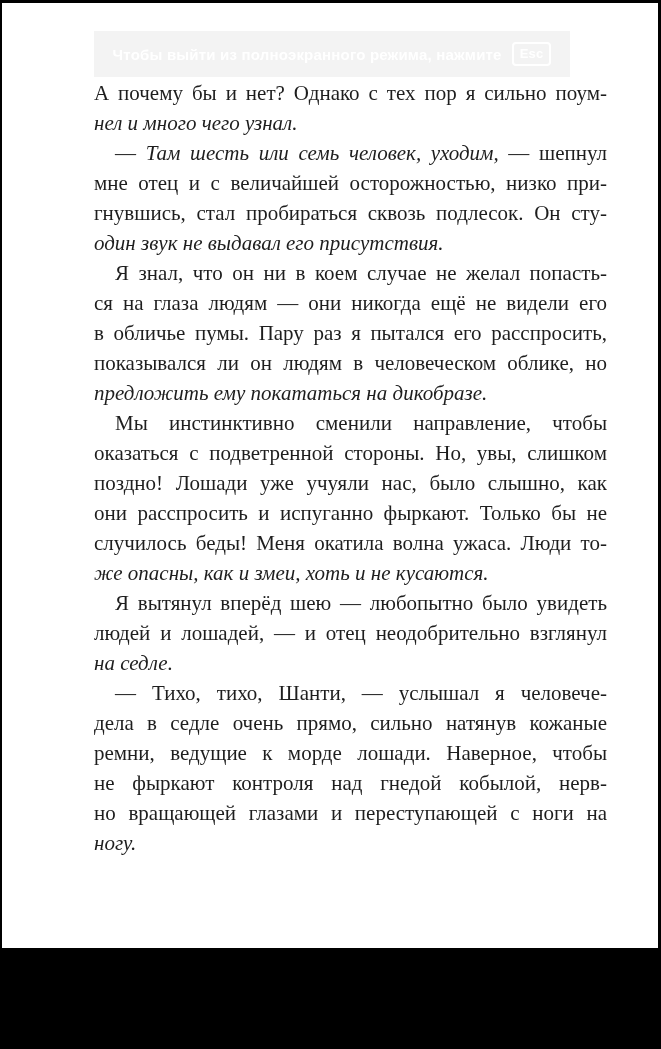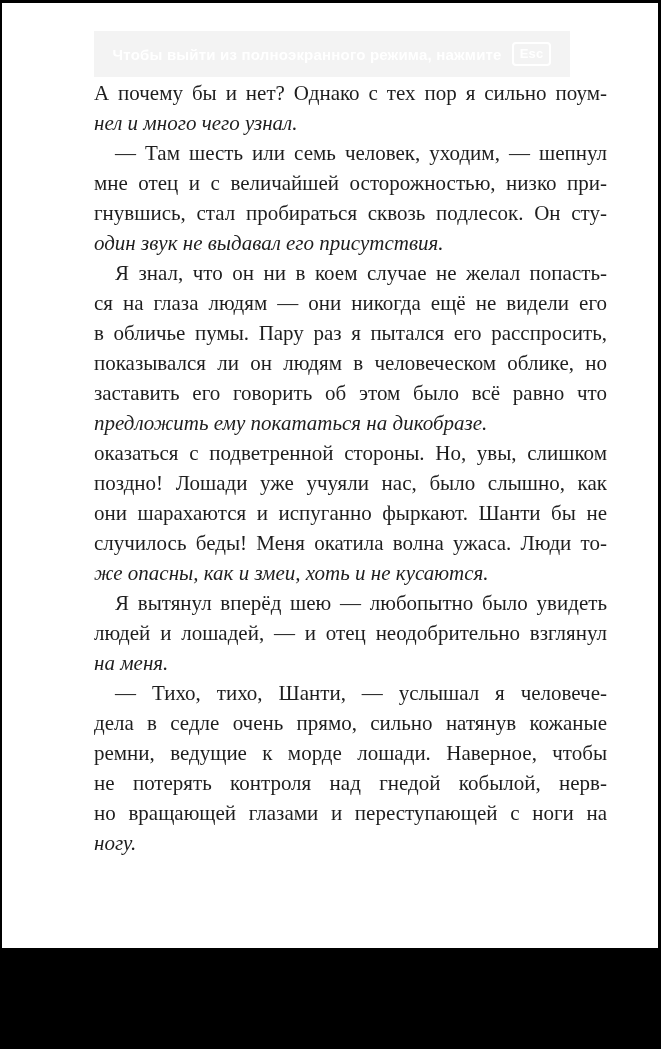--- a/index.html
+++ b/index.html
@@ -49,21 +49,21 @@
     font-size: 21px;
     line-height: 30px;
     color: var(--ink, #1e1e1e);
   }
   .line {
     text-align: justify;
     text-align-last: justify;
   }
   .line.last { text-align-last: left; font-style: italic; }
   .line.indent { padding-left: 21px; }
-  .italic { }
+  .italic { font-style: italic; }
   .pagenum {
     position: absolute;
     left: 0;
     right: 6px;
     top: 951px;
     text-align: left;
     font-size: 22px;
     font-weight: bold;
     color: var(--ink, #1e1e1e);
   }
@@ -82,33 +82,33 @@
       <div class="line"><span>А почему бы и нет? Однако с тех пор я сильно поум-</span></div>
       <div class="line last"><span>нел и много чего узнал.</span></div>
       <div class="line indent"><span>— </span><span class="italic">Там шесть или семь человек, уходим,</span><span> — шепнул</span></div>
       <div class="line"><span>мне отец и с величайшей осторожностью, низко при-</span></div>
       <div class="line"><span>гнувшись, стал пробираться сквозь подлесок. Он сту-</span></div>
       <div class="line last"><span>один звук не выдавал его присутствия.</span></div>
       <div class="line indent"><span>Я знал, что он ни в коем случае не желал попасть-</span></div>
       <div class="line"><span>ся на глаза людям — они никогда ещё не видели его</span></div>
       <div class="line"><span>в обличье пумы. Пару раз я пытался его расспросить,</span></div>
       <div class="line"><span>показывался ли он людям в человеческом облике, но</span></div>
-      <div class="line"><span>заставить его говорить об этом было всё равно что</span></div>
       <div class="line last"><span>предложить ему покататься на дикобразе.</span></div>
+      <div class="line indent"><span>Мы инстинктивно сменили направление, чтобы</span></div>
       <div class="line"><span>оказаться с подветренной стороны. Но, увы, слишком</span></div>
       <div class="line"><span>поздно! Лошади уже учуяли нас, было слышно, как</span></div>
-      <div class="line"><span>они шарахаются и испуганно фыркают. Шанти бы не</span></div>
+      <div class="line"><span>они расспросить и испуганно фыркают. Только бы не</span></div>
       <div class="line"><span>случилось беды! Меня окатила волна ужаса. Люди то-</span></div>
       <div class="line last"><span>же опасны, как и змеи, хоть и не кусаются.</span></div>
       <div class="line indent"><span>Я вытянул вперёд шею — любопытно было увидеть</span></div>
       <div class="line"><span>людей и лошадей, — и отец неодобрительно взглянул</span></div>
-      <div class="line last"><span>на меня.</span></div>
+      <div class="line last"><span>на седле.</span></div>
       <div class="line indent"><span>— Тихо, тихо, Шанти, — услышал я человече-</span></div>
       <div class="line"><span>дела в седле очень прямо, сильно натянув кожаные</span></div>
       <div class="line"><span>ремни, ведущие к морде лошади. Наверное, чтобы</span></div>
-      <div class="line"><span>не потерять контроля над гнедой кобылой, нерв-</span></div>
+      <div class="line"><span>не фыркают контроля над гнедой кобылой, нерв-</span></div>
       <div class="line"><span>но вращающей глазами и переступающей с ноги на</span></div>
       <div class="line last"><span>ногу.</span></div>
     </div>
 
   <div class="pagenum">12</div>
 
 </div>
 
 </body></html>

